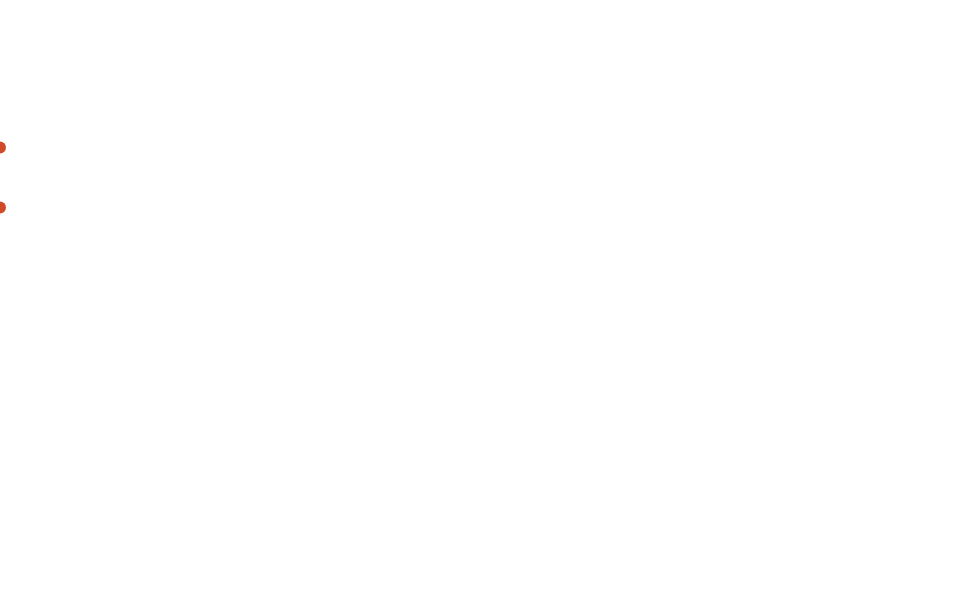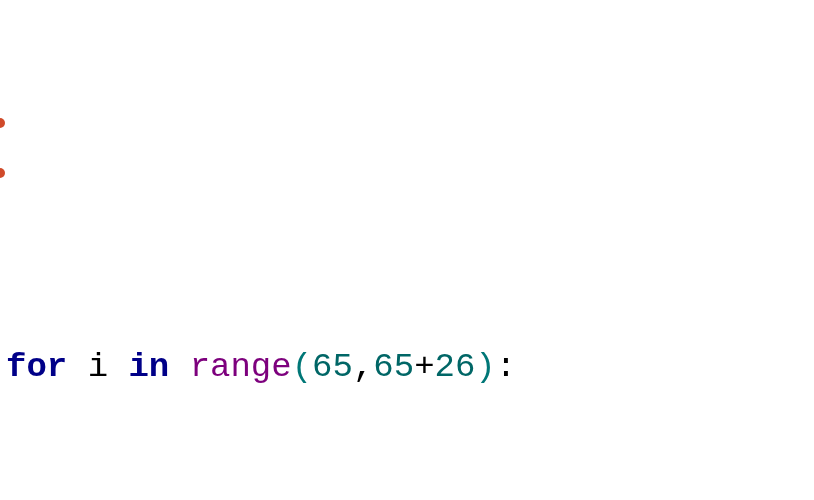--- a/index.html
+++ b/index.html
@@ -34,21 +34,20 @@
   }
 </style>
 </head>
 <body>
 
 
 
 <div class="code-area">
 <div class="gutter-dot" style="top:118px;"></div>
 <div class="gutter-dot" style="top:168px;"></div>
-<span class="line"><span class="kw">for</span> <span class="def">i</span> <span class="kw">in</span> <span class="fn">range</span><span class="bracket1">(</span><span class="num">65</span><span class="punc">,</span><span class="num">65</span><span class="punc">+</span><span class="num">26</span><span class="bracket1">)</span><span class="punc">:</span></span>
 
 
 
 
 
 
 
 
 </div>
 

